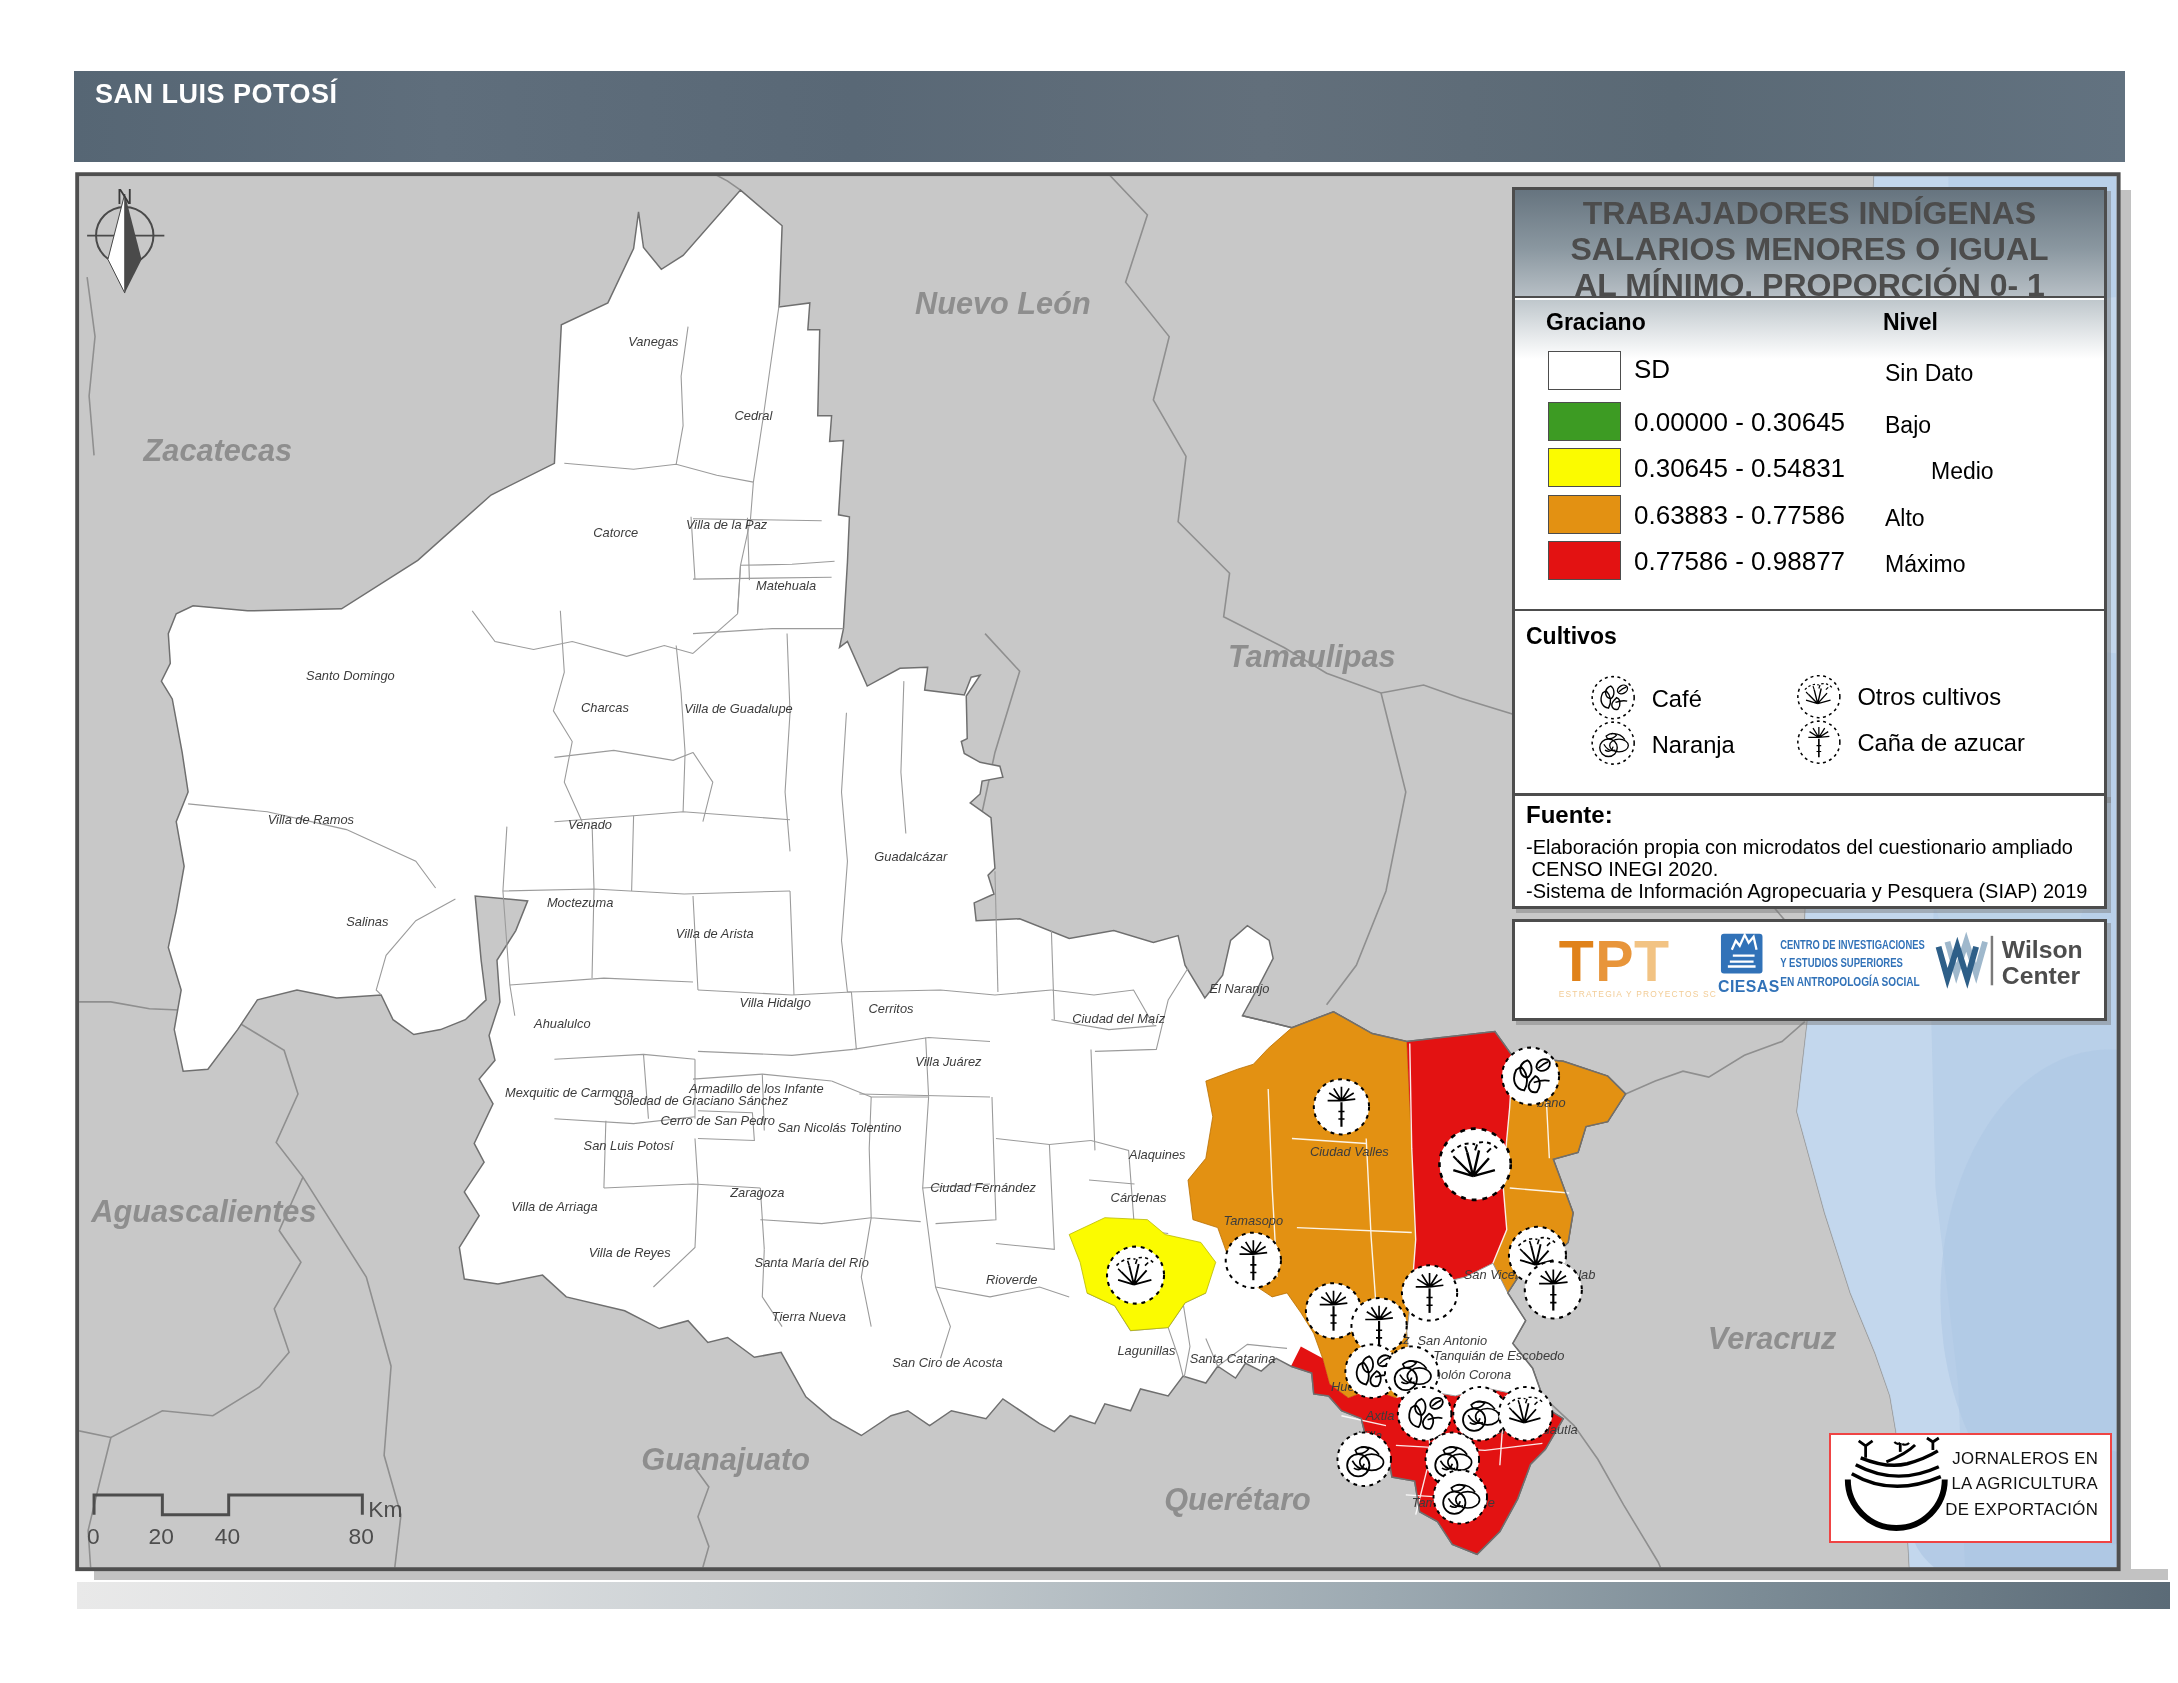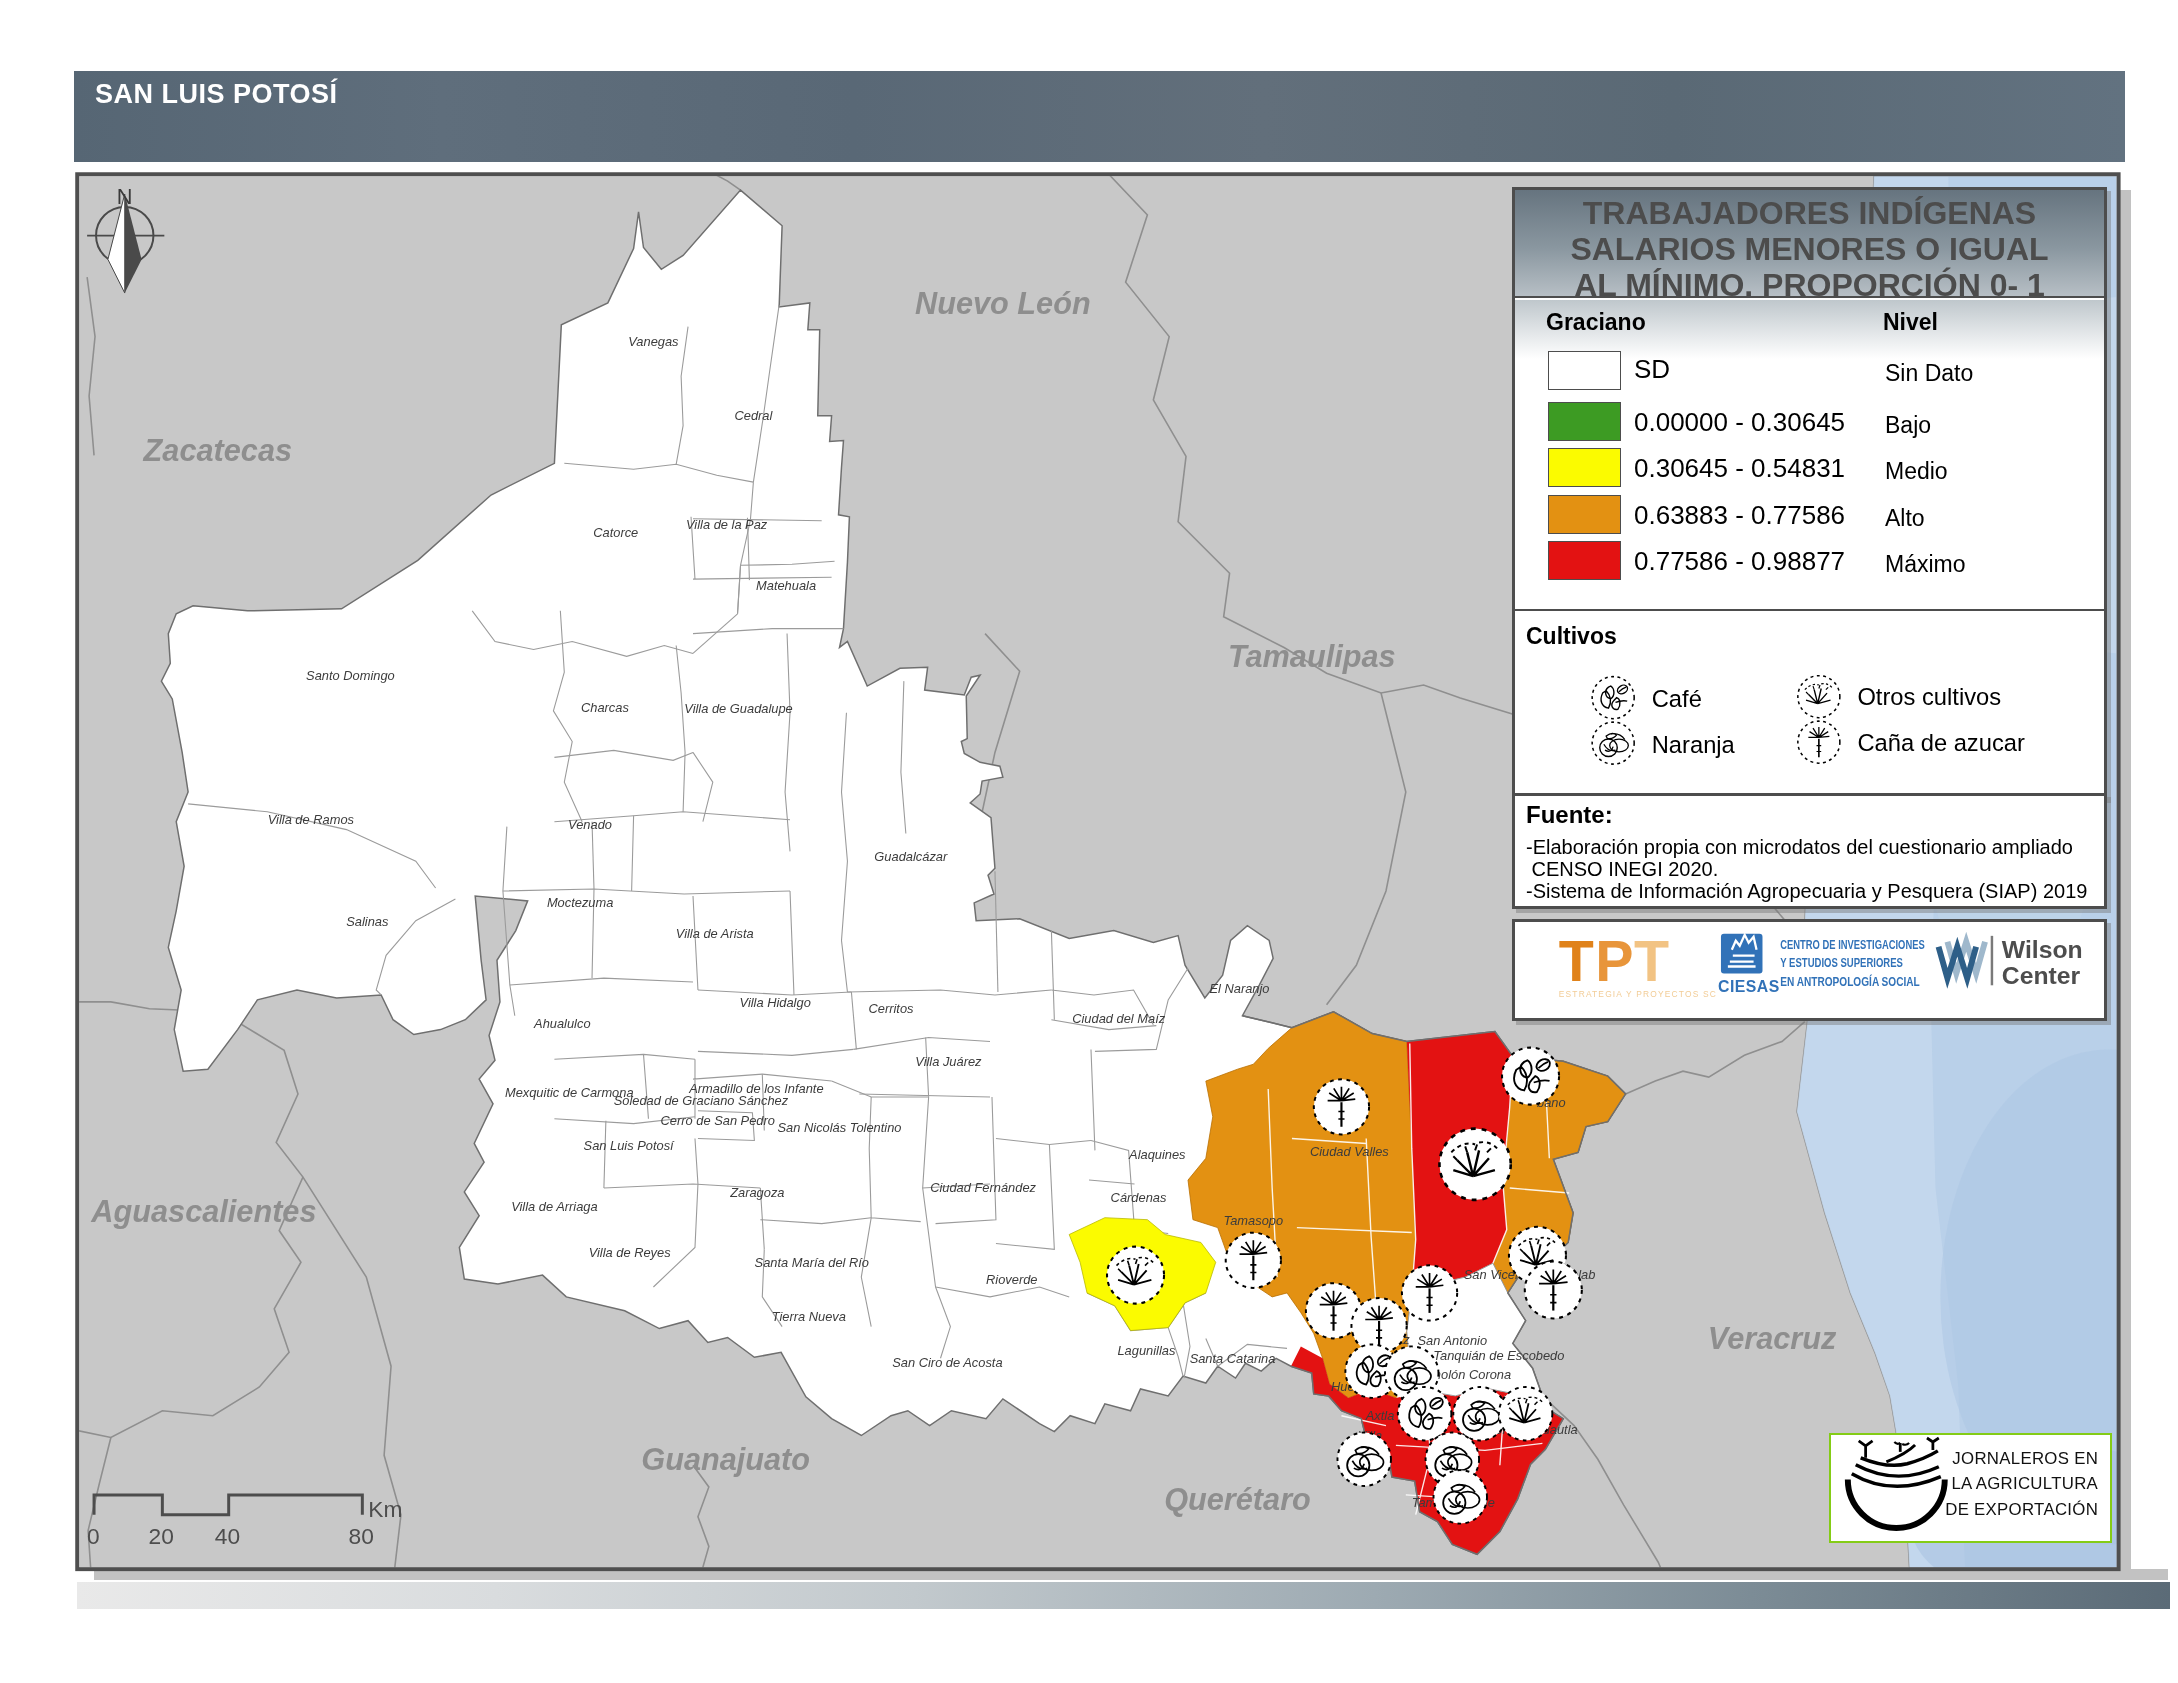--- a/index.html
+++ b/index.html
@@ -21,21 +21,21 @@
     border-bottom:2px solid #4d4d4d;text-align:center;color:#4c4c4c;font-weight:bold;font-size:32px;line-height:36px;padding-top:5px;box-sizing:border-box;}
   #legfade{position:absolute;left:0;top:110px;width:100%;height:59px;background:linear-gradient(180deg,#bfc7cc 0%,#ffffff 100%);}
   .lh{position:absolute;font-size:23px;font-weight:bold;color:#000;}
   .swatch{position:absolute;left:33px;width:71px;height:37px;border:1px solid #4d4d4d;}
   .slab{position:absolute;left:119px;font-size:26px;color:#000;text-align:center;}
   .nlab{position:absolute;left:370px;font-size:23px;color:#000;}
   #leg2{left:1512px;top:793px;width:589px;height:110px;}
   #leg2 .f1{position:absolute;left:11px;top:5px;font-size:24px;font-weight:bold;}
   #leg2 .f2{position:absolute;left:11px;top:40px;font-size:20px;line-height:22px;}
   #leg3{left:1512px;top:919px;width:589px;height:96px;}
-  #jorn{position:absolute;left:1829px;top:1433px;width:279px;height:106px;background:#ffffff;border:2px solid #84cc16;}
+  #jorn{position:absolute;left:1829px;top:1433px;width:279px;height:106px;background:#ffffff;border:2px solid #ef4444;}
 </style>
 </head>
 <body>
 <div id="hdr">
   <div class="t1">SAN LUIS POTOSÍ</div>
 </div>
 <div id="mapshadow-b"></div>
 <div id="mapshadow-r"></div>
 <div id="botbar"></div>
 <svg id="map" width="2178" height="1683" viewBox="0 0 2200 1700">
@@ -312,21 +312,21 @@
   <div class="swatch" style="top:258px;background:#fbfb00;"></div>
   <div class="swatch" style="top:305px;background:#e39112;"></div>
   <div class="swatch" style="top:351px;background:#e31212;"></div>
   <div class="slab" style="top:164px;">SD</div>
   <div class="slab" style="top:217px;">0.00000 - 0.30645</div>
   <div class="slab" style="top:263px;">0.30645 - 0.54831</div>
   <div class="slab" style="top:310px;">0.63883 - 0.77586</div>
   <div class="slab" style="top:356px;">0.77586 - 0.98877</div>
   <div class="nlab" style="top:170px;">Sin Dato</div>
   <div class="nlab" style="top:222px;">Bajo</div>
-  <div class="nlab" style="top:268px;">Medio</div>
+  <div class="nlab" style="top:268px;margin-left:46px;">Medio</div>
   <div class="nlab" style="top:315px;">Alto</div>
   <div class="nlab" style="top:361px;">Máximo</div>
   <div style="position:absolute;left:0;top:419px;width:100%;border-top:2px solid #4d4d4d;"></div>
   <div class="lh" style="left:11px;top:433px;">Cultivos</div>
   <svg width="583" height="178" viewBox="0 0 589 180" style="position:absolute;left:0;top:475px;">
     <use href="#ic-cafe" transform="translate(99,33) scale(1.18)"></use>
     <use href="#ic-naranja" transform="translate(99,79) scale(1.18)"></use>
     <use href="#ic-otros" transform="translate(307,32) scale(1.18)"></use>
     <use href="#ic-cana" transform="translate(307,78) scale(1.18)"></use>
     <text x="138" y="42" font-size="24" fill="#000">Café</text>

